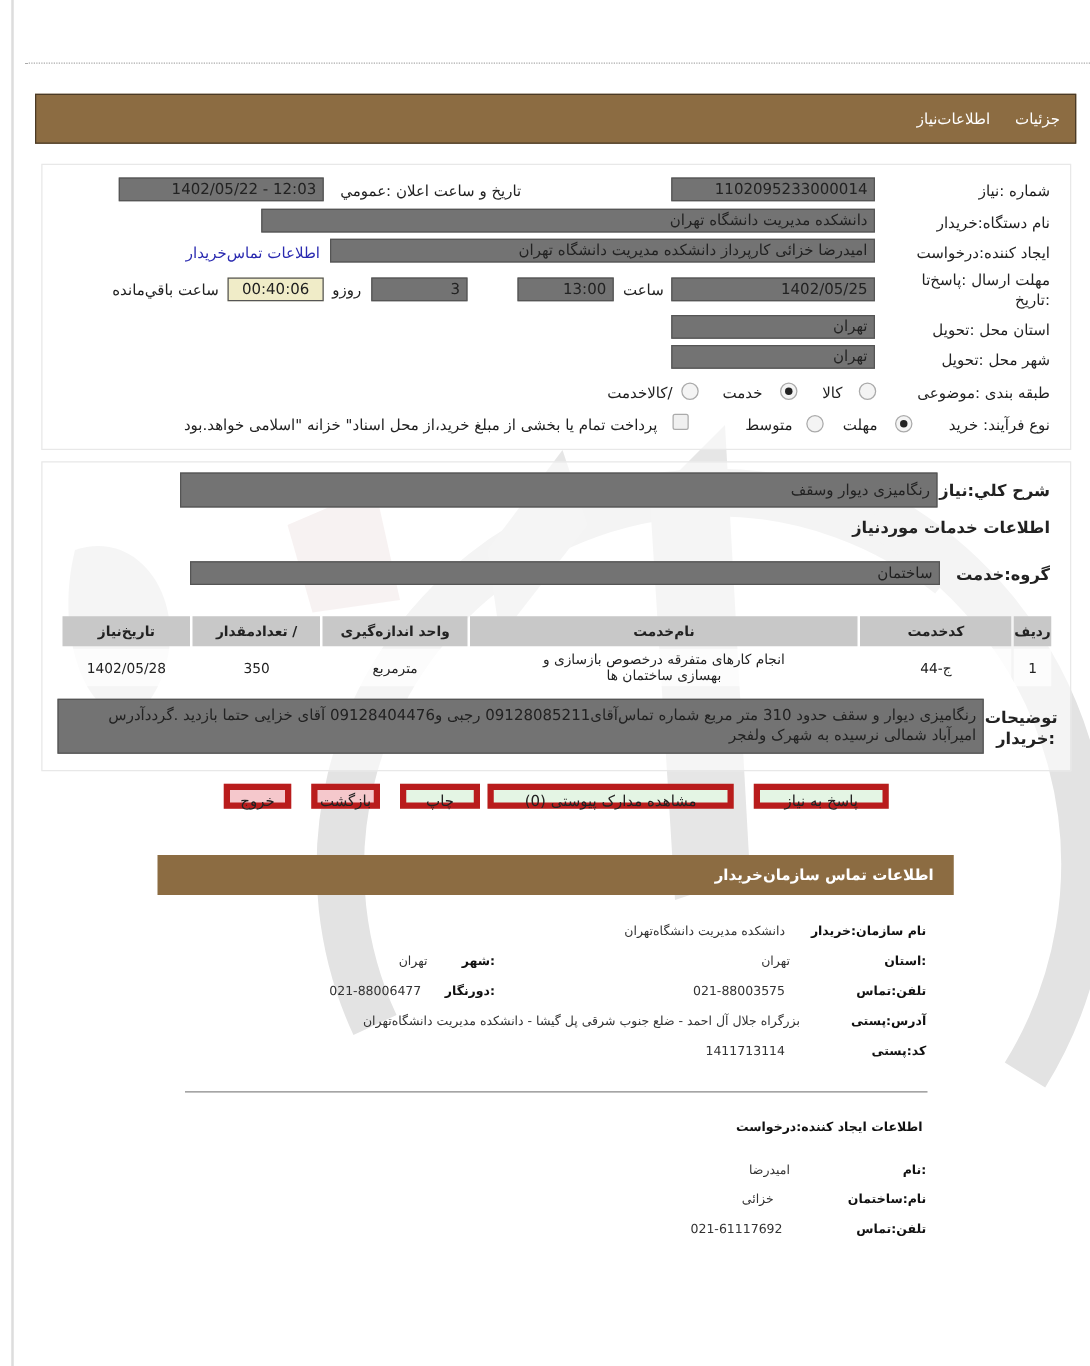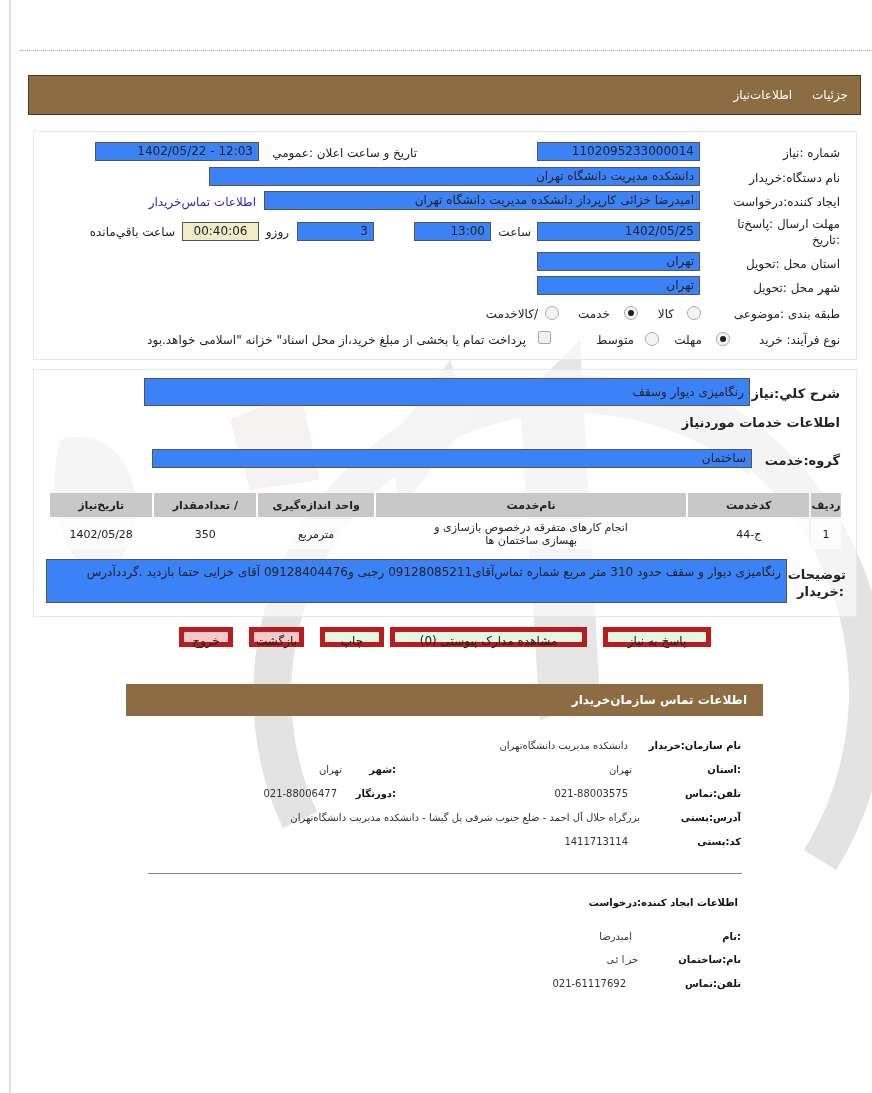--- a/index.html
+++ b/index.html
@@ -4,21 +4,21 @@
   <style>
     * { box-sizing: border-box; margin: 0; padding: 0; }
     html, body { width: 872px; height: 1093px; background: #fff; overflow: hidden; }
     body { font-family: "DejaVu Sans", sans-serif; font-size: 12px; color: #222; position: relative; }
     .leftline { position: absolute; left: 9px; top: 0; width: 2px; height: 1093px; background: #ddd; }
     .topsep { position: absolute; left: 20px; top: 50px; width: 852px; height: 1px; border-top: 1px dotted #aaa; }
     .watermark { position: absolute; left: 0; top: 300px; width: 872px; height: 790px; pointer-events: none; }
     .titlebar { position: absolute; left: 28px; top: 75px; width: 833px; height: 40px; background: #8c6c42; border: 1px solid #4a3a26; color: #fff; direction: rtl; display: flex; align-items: center; padding-right: 12px; font-size: 12px; gap: 20px; }
     .panel { position: absolute; background: rgba(255,255,255,0.6); border: 1px solid #e8e8e8; }
     .lbl { position: absolute; direction: rtl; text-align: right; white-space: nowrap; font-size: 12px; color: #222; }
-    .box { position: absolute; border: 1px solid #555; background: #3b82f6; direction: rtl; font-size: 12px; padding: 0 5px; line-height: 17px; height: 19px; white-space: nowrap; overflow: hidden; }
+    .box { position: absolute; border: 1px solid #555; background: #737373; direction: rtl; font-size: 12px; padding: 0 5px; line-height: 17px; height: 19px; white-space: nowrap; overflow: hidden; }
     .box.ltr { direction: ltr; text-align: right; }
     .box.timer { background: #f0ecc8; text-align: center; direction: ltr; }
     .link { color: #2a2ab0; }
     .radio { position: absolute; width: 14px; height: 14px; border-radius: 50%; border: 1px solid #aaa; background: #f4f4f4; }
     .radio.on::after { content: ""; position: absolute; left: 3px; top: 3px; width: 6px; height: 6px; border-radius: 50%; background: #222; }
     .chk { position: absolute; width: 13px; height: 13px; border: 1px solid #aaa; background: #f0f0f0; border-radius: 2px; }
     .bold { font-weight: bold; }
     table.svc { position: absolute; left: 48px; top: 491px; width: 795px; border-collapse: separate; border-spacing: 2px; direction: rtl; font-size: 11px; }
     table.svc th { background: #c8c8c8; color: #222; height: 24px; font-weight: bold; font-size: 11px; }
     table.svc td { text-align: center; height: 30px; background: rgba(255,255,255,0.7); line-height: 13px; }
@@ -133,20 +133,21 @@
       <td>350</td>
       <td>1402/05/28</td>
     </tr>
   </tbody>
 </table>
 
 <span class="lbl bold" style="right:26px; top:567px; font-size:13px;">توضیحات</span>
 <span class="lbl bold" style="right:28px; top:584px; font-size:13px;">:خریدار</span>
 <div class="box" style="left:46px; top:559px; width:741px; height:44px; line-height:16px; padding-top:4px; white-space:normal;">
   <div>رنگامیزی دیوار و سقف حدود 310 متر مربع شماره تماس‌آقای09128085211 رجبی و09128404476 آقای خزایی حتما بازدید .گرددآدرس</div>
+  <div>امیرآباد شمالی نرسیده به شهرک ولفجر</div>
 </div>
 
 <div class="btn green" style="left:603px; top:627px; width:108px;">پاسخ به نیاز</div>
 <div class="btn green" style="left:390px; top:627px; width:197px;">مشاهده مدارک پیوستی (0)</div>
 <div class="btn green" style="left:320px; top:627px; width:64px;">چاپ</div>
 <div class="btn pink" style="left:249px; top:627px; width:55px;">بازگشت</div>
 <div class="btn pink" style="left:179px; top:627px; width:54px;">خروج</div>
 
 <div class="subbar">اطلاعات تماس سازمان‌خریدار</div>
 
@@ -170,16 +171,16 @@
 <span class="sm" style="right:244px; top:836px; direction:ltr;">1411713114</span>
 
 <div class="hr"></div>
 
 <span class="sm b" style="right:134px; top:897px;">اطلاعات ایجاد کننده:درخواست</span>
 
 <span class="sm b" style="right:131px; top:931px;">:نام</span>
 <span class="sm" style="right:240px; top:931px;">امیدرضا</span>
 
 <span class="sm b" style="right:131px; top:954px;">نام:ساختمان</span>
-<span class="sm" style="right:234px; top:954px;font-family:Liberation Mono, monospace;">خزائی</span>
+<span class="sm" style="right:253px; top:954px;">خزائی</span>
 
 <span class="sm b" style="right:131px; top:978px;">تلفن:تماس</span>
 <span class="sm" style="right:246px; top:978px; direction:ltr;">021-61117692</span>
 
 </body></html>

